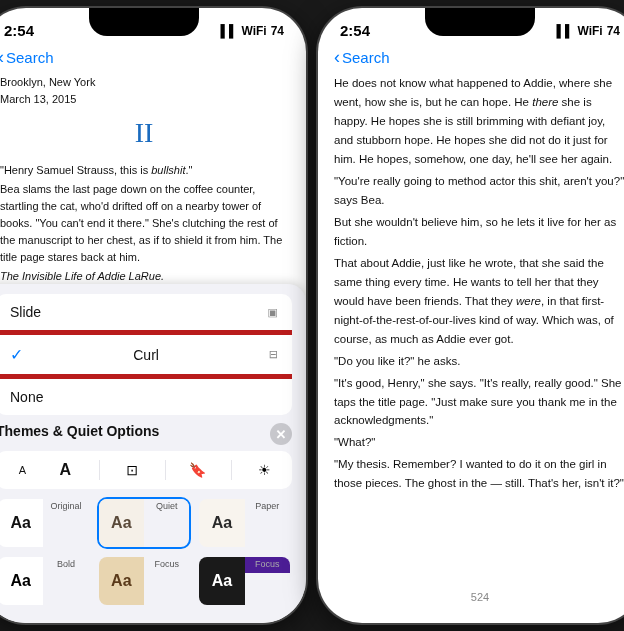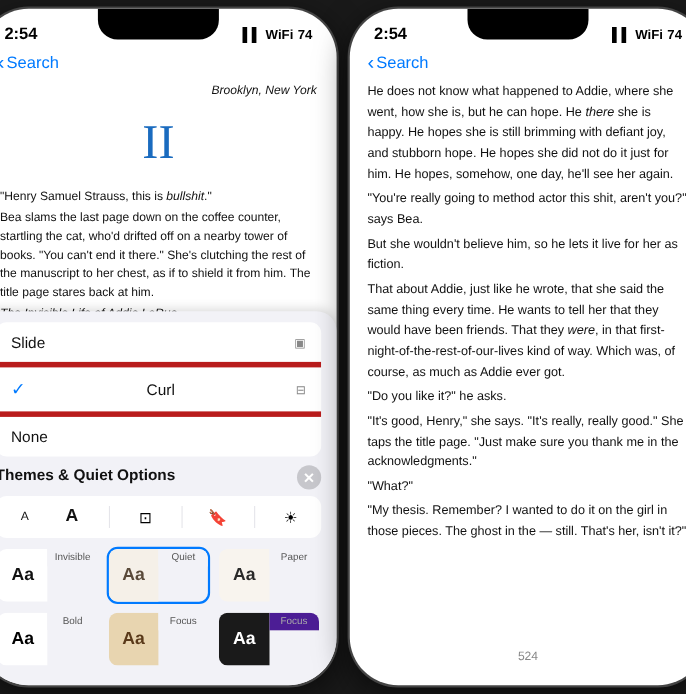--- a/index.html
+++ b/index.html
@@ -76,31 +76,30 @@
     .book-content {
       padding: 0 18px;
       font-size: 11.5px;
       line-height: 1.6;
       color: #111;
       flex: 1;
       overflow: hidden;
     }
 
     .book-header {
-      text-align: right;
+      text-align: left;
       font-size: 11px;
-      font-style: italic;
       margin-bottom: 4px;
       color: #111;
       line-height: 1.5;
     }
 
     .chapter-number {
       text-align: center;
-      font-size: 44px;
+      font-size: 28px;
       font-weight: 300;
       color: #1a6bbf;
       margin: 2px 0 6px;
       font-family: Georgia, serif;
     }
 
     .book-text {
       font-size: 11px;
       line-height: 1.55;
       color: #111;
@@ -269,20 +268,21 @@
     <div class="nav-bar">
       <div class="back-btn">
         <span class="back-arrow">‹</span>
         <span>Search</span>
       </div>
     </div>
 
     <div class="book-content">
       <div class="book-header">
         <div>Brooklyn, New York</div>
+        <div>March 13, 2015</div>
       </div>
       <div class="chapter-number">II</div>
       <div class="book-text">
         <p>"Henry Samuel Strauss, this is <em>bullshit</em>."</p>
         <p>Bea slams the last page down on the coffee counter, startling the cat, who'd drifted off on a nearby tower of books. "You can't end it there." She's clutching the rest of the manuscript to her chest, as if to shield it from him. The title page stares back at him.</p>
         <p><em>The Invisible Life of Addie LaRue.</em></p>
         <p>"What happened to her? Did she really go with Luc? After all that?"</p>
         <p>Henry shrugs. "I assume so."</p>
         <p>"You assume so?"</p>
         <p>The truth is, he doesn't know.</p>
@@ -322,21 +322,21 @@
         <div class="toolbar-icon">⊡</div>
         <div class="toolbar-divider"></div>
         <div class="toolbar-icon">🔖</div>
         <div class="toolbar-divider"></div>
         <div class="toolbar-icon">☀</div>
       </div>
 
       <div class="themes-grid">
         <div class="theme-item">
           <div class="theme-preview original">Aa</div>
-          <div class="theme-label">Invisible</div>
+          <div class="theme-label">Original</div>
         </div>
         <div class="theme-item selected">
           <div class="theme-preview quiet">Aa</div>
           <div class="theme-label">Quiet</div>
         </div>
         <div class="theme-item">
           <div class="theme-preview paper">Aa</div>
           <div class="theme-label">Paper</div>
         </div>
         <div class="theme-item">

